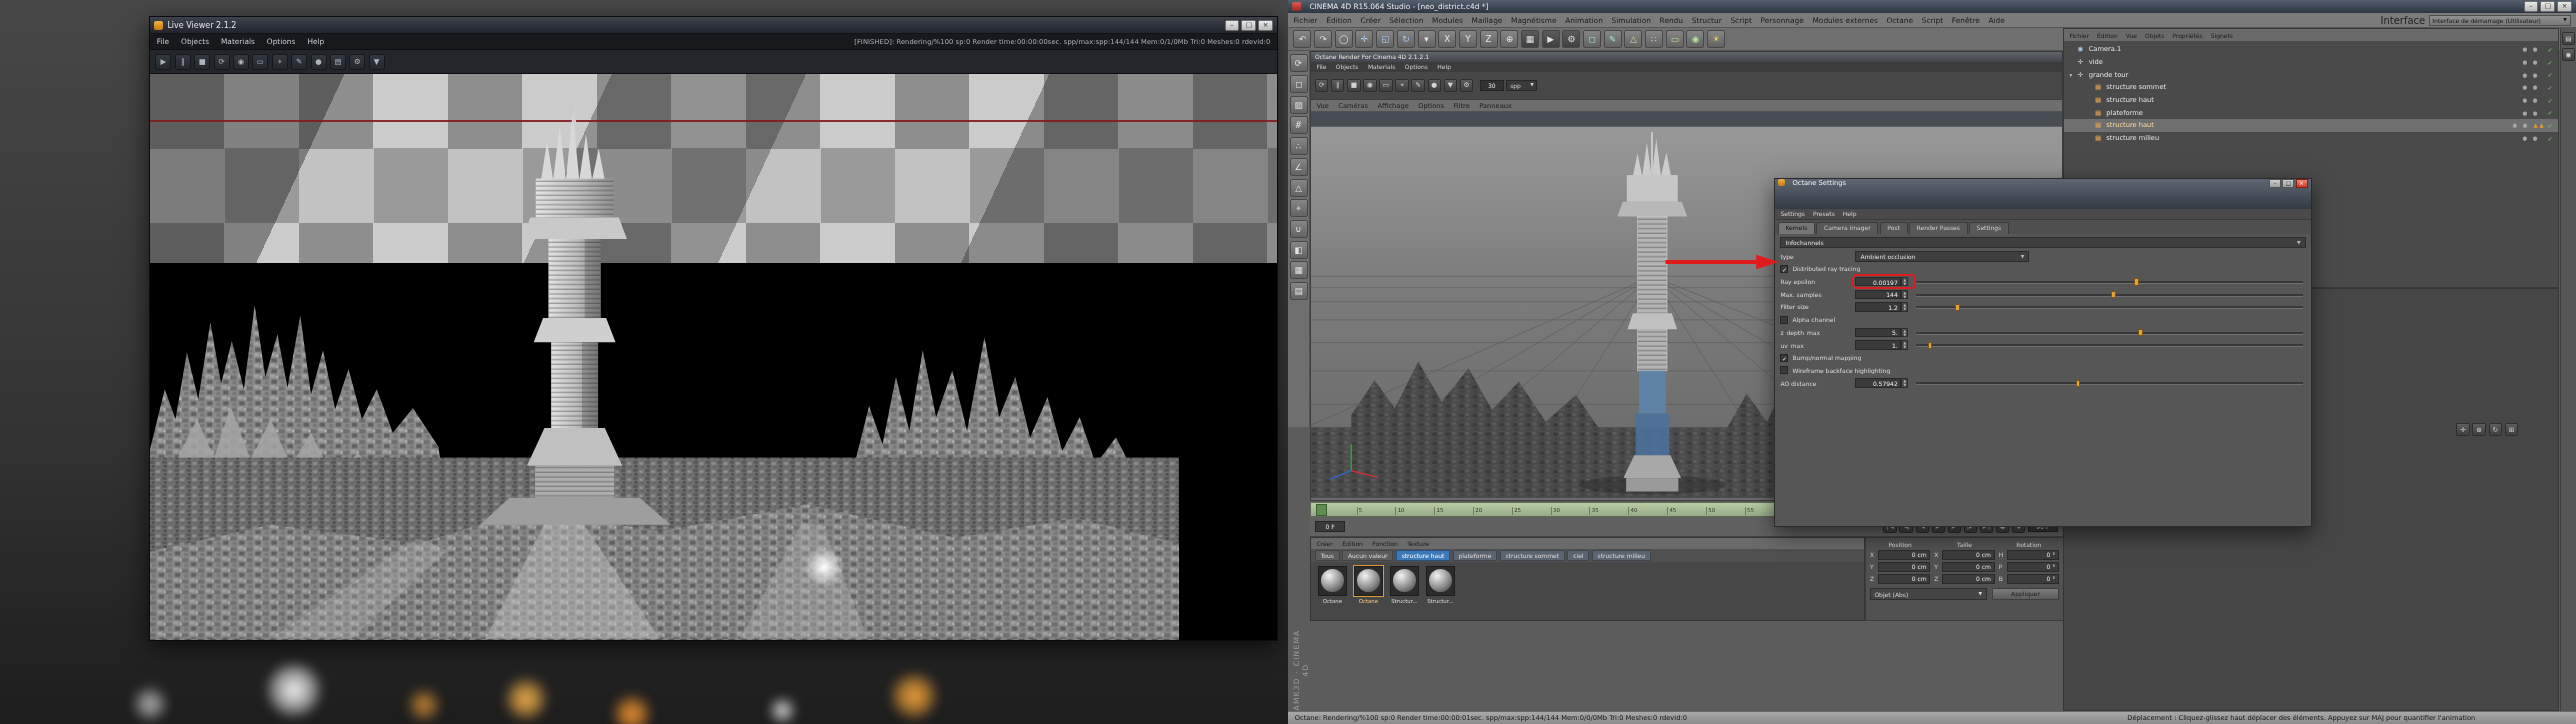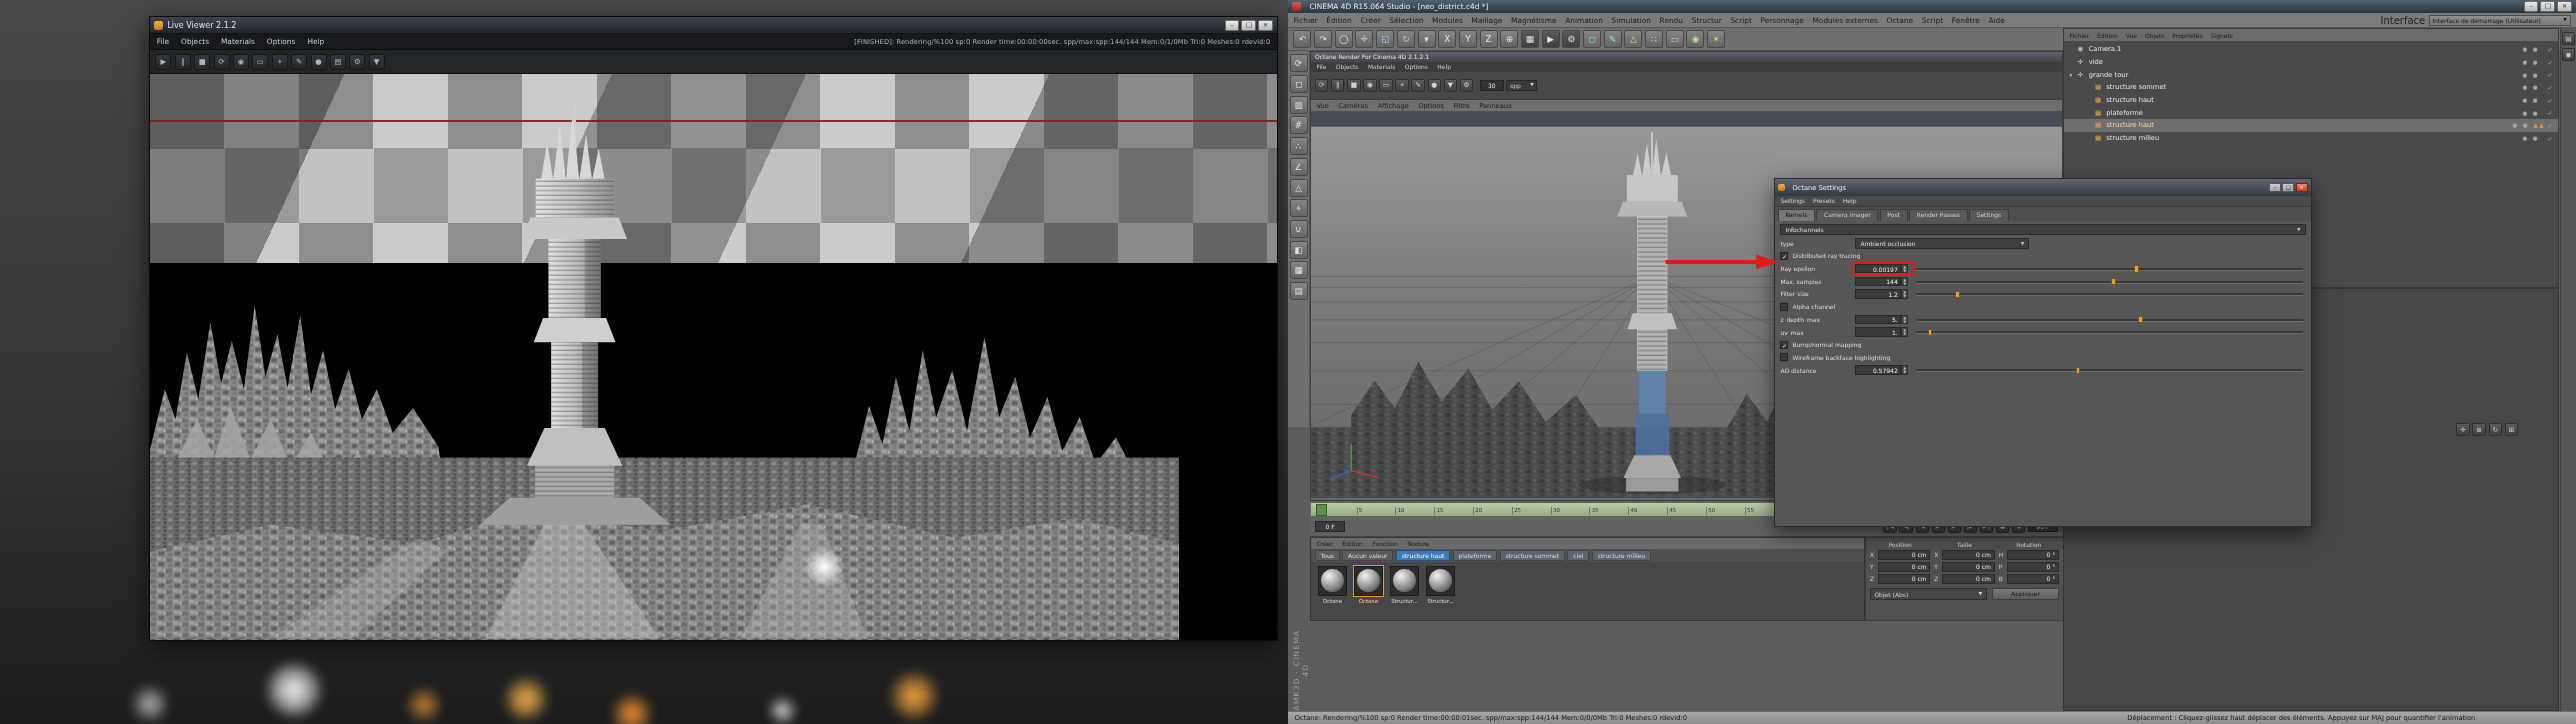--- a/index.html
+++ b/index.html
@@ -174,22 +174,22 @@
 
   .statusbar { position:absolute; left:0; top:711px; width:1288px; height:13.4px;
     background:linear-gradient(#a9a9a9,#8b8b8b); border-top:0.7px solid #6a6a6a;
     display:flex; align-items:center; padding:0 6.7px; }
   .status-left { font-size:6.7px; color:#141414; }
   .status-right { margin-left:auto; font-size:6.7px; color:#141414; padding-right:94px; }
 
   
   .osd { position:absolute; left:486px; top:178px; width:538px; height:349px; background:#565656;
     border:0.7px solid #2b2b2b; box-shadow:0 6.7px 20px rgba(0,0,0,.55); z-index:40; }
-  .osd-titlebar { height:17px; background:linear-gradient(#5d6max,#333); background:linear-gradient(#5d6672,#323a44);
-    display:flex; align-items:center; padding:0 3.4px; }
+  .osd-titlebar { height:30px; background:linear-gradient(#5d6max,#333); background:linear-gradient(#5d6672,#323a44);
+    display:flex; align-items:flex-start; padding:0 3.4px; }
   .osd-title { font-size:6.7px; color:#f0f2f5; flex:1; margin-left:2.7px; }
   .dlg-btn { width:12px; height:8.7px; margin-left:1.3px; background:linear-gradient(#cfcfcf,#9e9e9e);
     border:0.7px solid #555; font-size:5.4px; line-height:7.4px; text-align:center; color:#222; }
   .dlg-btn.close { background:linear-gradient(#f0866e,#cf3a1f); color:#fff; border-color:#7e2012; }
   .osd-menu { height:10.7px; background:#4a4a4a; border-bottom:0.7px solid #3a3a3a; display:flex; gap:8px;
     align-items:center; padding:0 5.4px; }
   .osd-menu .menu-item { font-size:6px; color:#d3d3d3; }
   .osd-tabs { height:14.8px; background:#4f4f4f; display:flex; gap:1.3px; padding:2px 2.7px 0; }
   .osd-tab { font-size:6px; color:#cfcfcf; background:#585858; border:0.7px solid #3c3c3c; border-bottom:none;
     padding:1.3px 6.7px; border-radius:2px 2px 0 0; }

